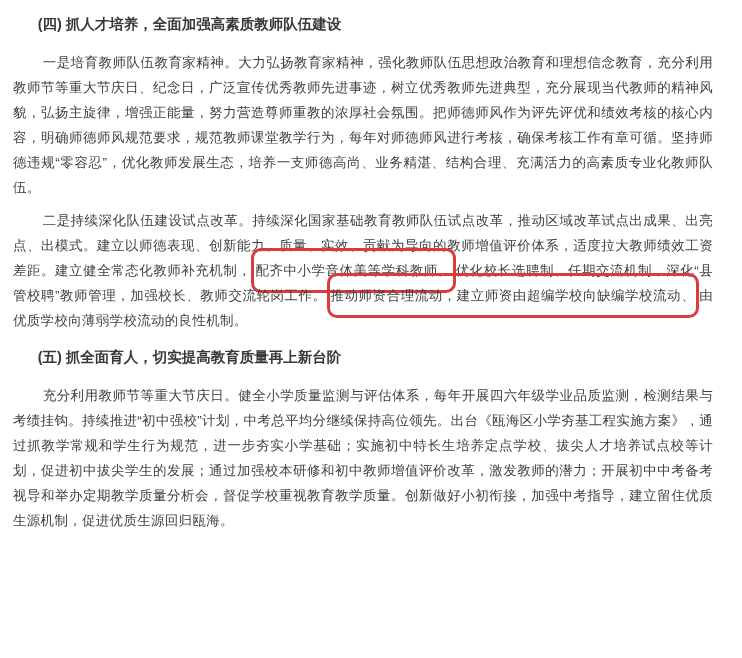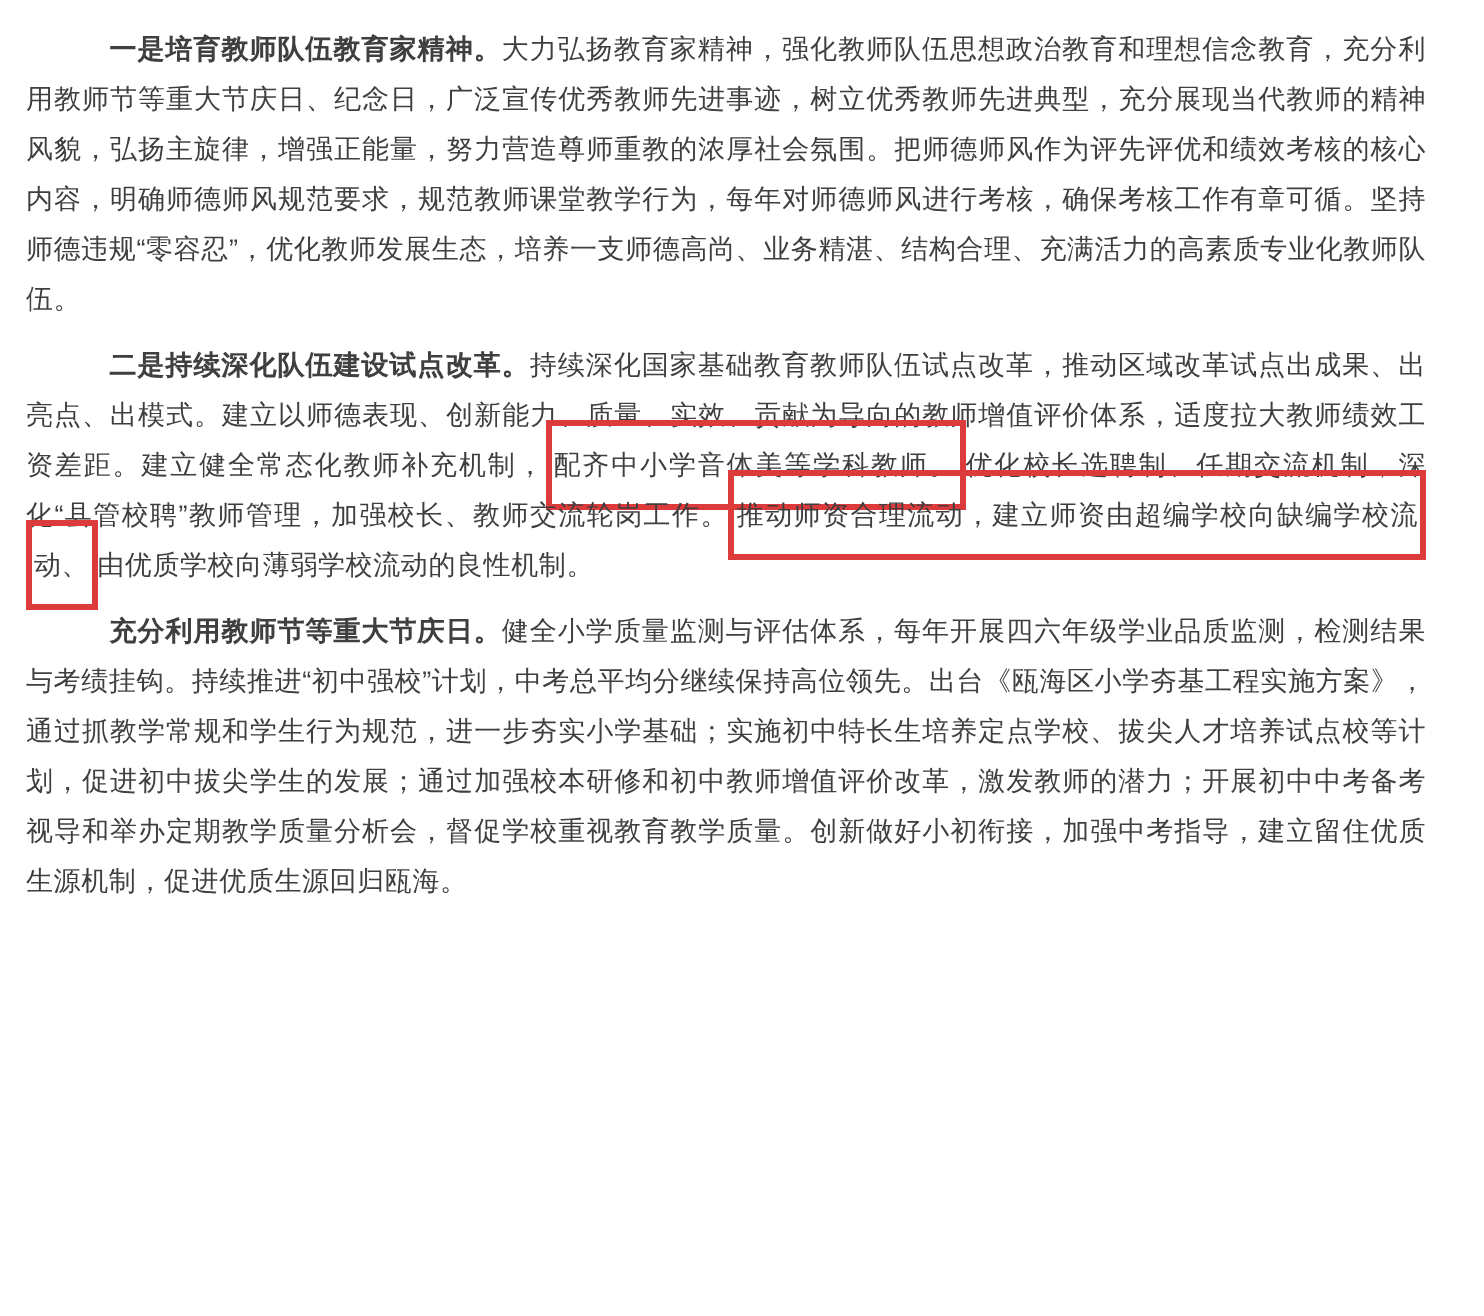--- a/index.html
+++ b/index.html
@@ -30,31 +30,32 @@
   }
   .para {
     font-size: 13.5px;
     line-height: 25px;
     letter-spacing: 0.3px;
     text-align: justify;
     margin: 0 0 8px 0;
     text-indent: 2.2em;
   }
   .lead {
-    font-weight: bold;
-    margin-left: 12px;
+    font-weight: normal;
   }
   .redbox {
     border: 3px solid #a16207;
-    border-radius: 0;
+    border-radius: 10px;
     padding: 12px 1px;
     box-decoration-break: clone;
     -webkit-box-decoration-break: clone;
   }
 </style>
 </head>
 <body>
 
 <div id="doc">
+    <h2 class="sec-heading">(四) 抓人才培养，全面加强高素质教师队伍建设</h2>
     <p class="para"><span class="lead">一是培育教师队伍教育家精神。</span><span class="seg">大力弘扬教育家精神，强化教师队伍思想政治教育和理想信念教育，充分利用教师节等重大节庆日、纪念日，广泛宣传优秀教师先进事迹，树立优秀教师先进典型，充分展现当代教师的精神风貌，弘扬主旋律，增强正能量，努力营造尊师重教的浓厚社会氛围。把师德师风作为评先评优和绩效考核的核心内容，明确师德师风规范要求，规范教师课堂教学行为，每年对师德师风进行考核，确保考核工作有章可循。坚持师德违规“零容忍”，优化教师发展生态，培养一支师德高尚、业务精湛、结构合理、充满活力的高素质专业化教师队伍。</span></p>
     <p class="para"><span class="lead">二是持续深化队伍建设试点改革。</span><span class="seg">持续深化国家基础教育教师队伍试点改革，推动区域改革试点出成果、出亮点、出模式。建立以师德表现、创新能力、质量、实效、贡献为导向的教师增值评价体系，适度拉大教师绩效工资差距。建立健全常态化教师补充机制，</span><span class="seg redbox" style="border-color: rgb(221, 59, 59);">配齐中小学音体美等学科教师。</span><span class="seg">优化校长选聘制、任期交流机制，深化“县管校聘”教师管理，加强校长、教师交流轮岗工作。</span><span class="seg redbox" style="border-color: rgb(221, 59, 59);">推动师资合理流动，建立师资由超编学校向缺编学校流动、</span><span class="seg">由优质学校向薄弱学校流动的良性机制。</span></p>
+    <h2 class="sec-heading">(五) 抓全面育人，切实提高教育质量再上新台阶</h2>
     <p class="para"><span class="lead">充分利用教师节等重大节庆日。</span><span class="seg">健全小学质量监测与评估体系，每年开展四六年级学业品质监测，检测结果与考绩挂钩。持续推进“初中强校”计划，中考总平均分继续保持高位领先。出台《瓯海区小学夯基工程实施方案》，通过抓教学常规和学生行为规范，进一步夯实小学基础；实施初中特长生培养定点学校、拔尖人才培养试点校等计划，促进初中拔尖学生的发展；通过加强校本研修和初中教师增值评价改革，激发教师的潜力；开展初中中考备考视导和举办定期教学质量分析会，督促学校重视教育教学质量。创新做好小初衔接，加强中考指导，建立留住优质生源机制，促进优质生源回归瓯海。</span></p>
   </div>
 
 </body></html>

